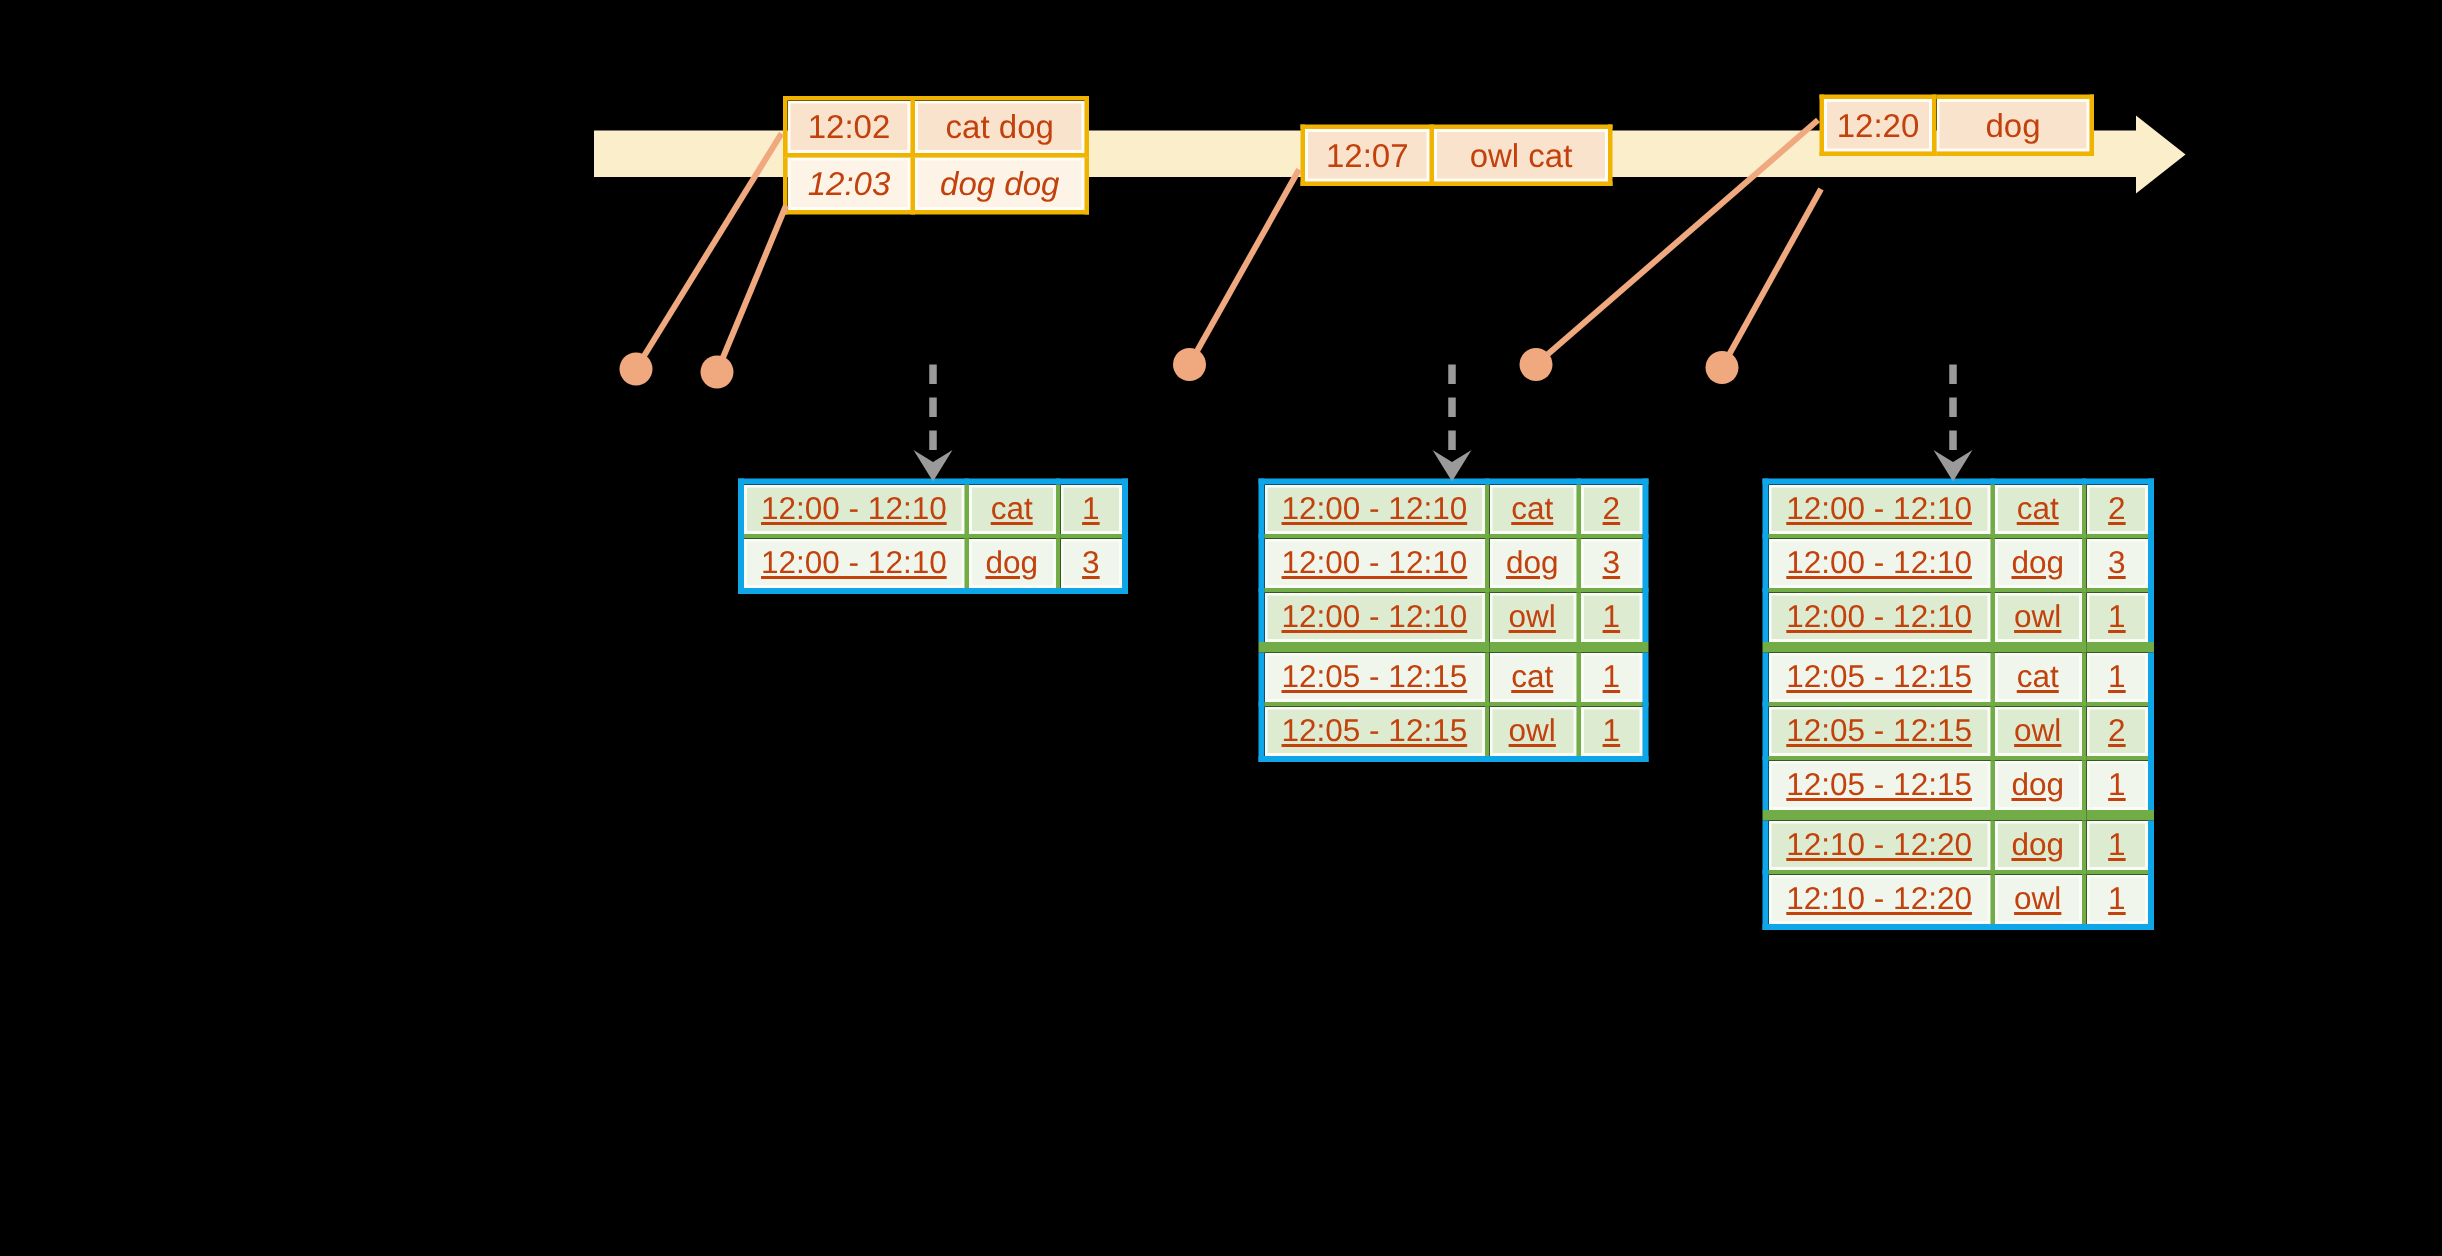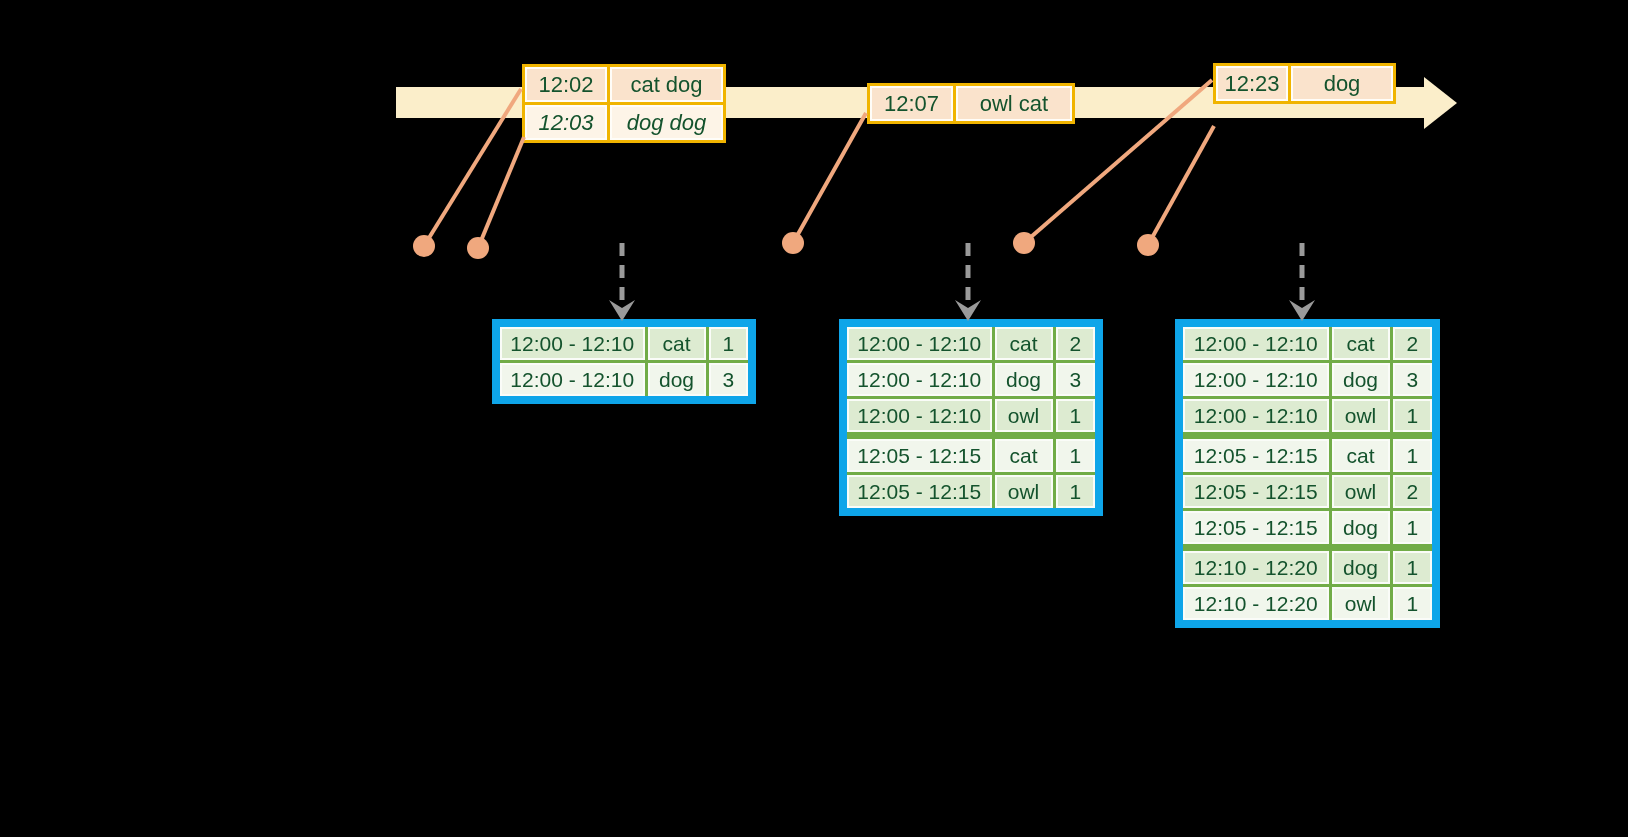--- a/index.html
+++ b/index.html
@@ -1,35 +1,35 @@
 <!DOCTYPE html>
 <html><head>
 <meta charset="utf-8">
 <style>
   html,body{margin:0;padding:0;background:#000;}
   .canvas{
     position:relative;width:1628px;height:680px;background:#000;overflow:hidden;
-    font-family:"Liberation Sans",sans-serif;color:#14532d;
+    font-family:"Liberation Sans",sans-serif;color:#c2410c;
   }
   
   .band{position:absolute;left:396px;top:87px;width:1029px;height:31px;background:#FBEECA;z-index:0;}
   .band-head{position:absolute;left:1424px;top:77px;width:0;height:0;z-index:0;
     border-top:26px solid transparent;border-bottom:26px solid transparent;border-left:33px solid #FBEECA;}
   
   .overlay{position:absolute;left:0;top:0;z-index:3;pointer-events:none;}
   
   table{position:absolute;border-collapse:collapse;table-layout:fixed;z-index:2;}
   td{text-align:center;vertical-align:middle;overflow:hidden;white-space:nowrap;}
   
   .et{border:3px solid #F0B400;}
   .et td{border:3px solid #F0B400;box-shadow:inset 0 0 0 2px #FFFDF8;font-size:22px;height:33px;}
   tr.peach-dark td{background:#FAE3CC;}
   tr.peach-light td{background:#FDF4E7;font-style:italic;}
   
-  .gt{border:8px solid #0ea5e9;}
+  .gt{border:4px solid #0ea5e9;text-decoration:underline;}
   .gt td{border:3px solid #71AC47;box-shadow:inset 0 0 0 2px #FAFCF8;font-size:21px;height:31px;}
   tr.g-dark td{background:#DDEBD1;}
   tr.g-light td{background:#F1F6EC;}
   tr.group-start td{border-top-width:7px;}
 </style>
 </head>
 <body>
 
 <div class="canvas">
 
@@ -94,21 +94,21 @@
   </tbody>
     </table>
 
   <table class="et" style="left:1213px;top:63px;width:180px;">
     <colgroup>
         <col style="width:75px">
         <col style="width:105px">
       </colgroup>
     <tbody>
         <tr class="peach-dark">
-      <td>12:23</td>
+      <td>12:20</td>
       <td>dog</td>
     </tr>
   </tbody>
     </table>
 
   <table class="gt" style="left:492px;top:319px;width:256px;">
     <colgroup>
         <col style="width:150px">
         <col style="width:61px">
         <col style="width:45px">

